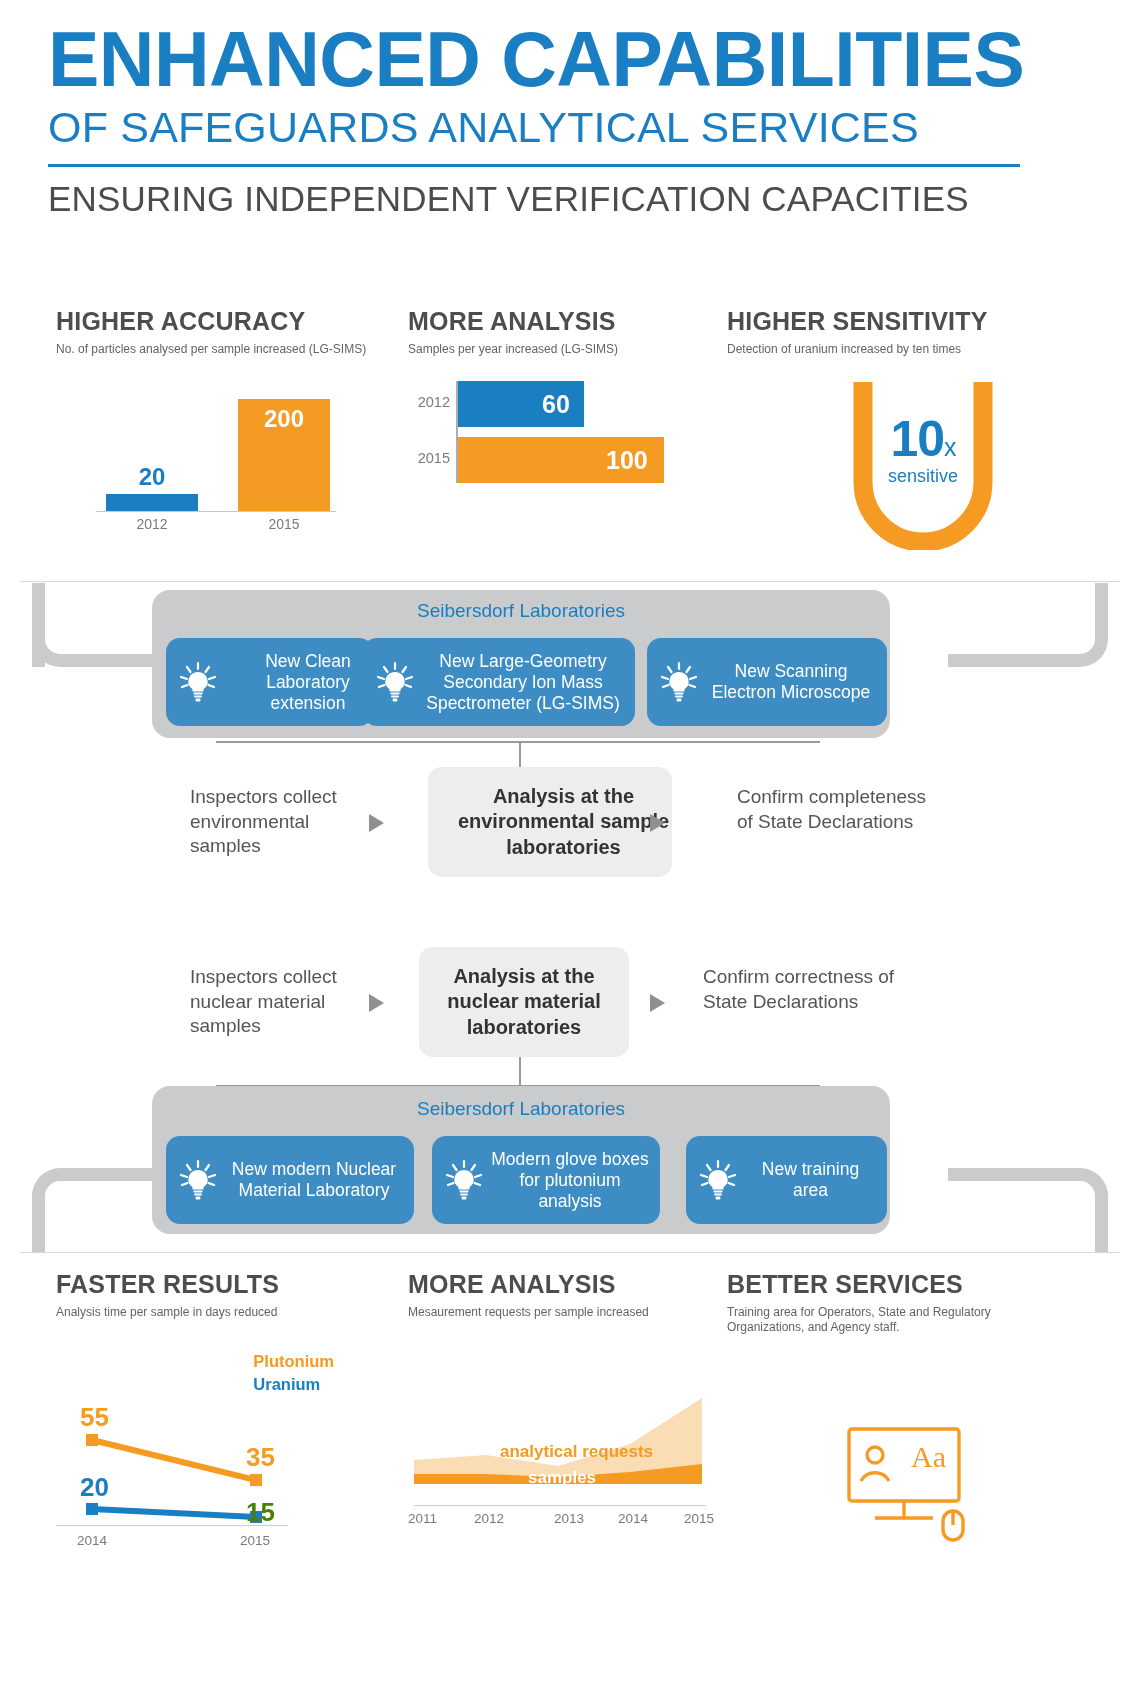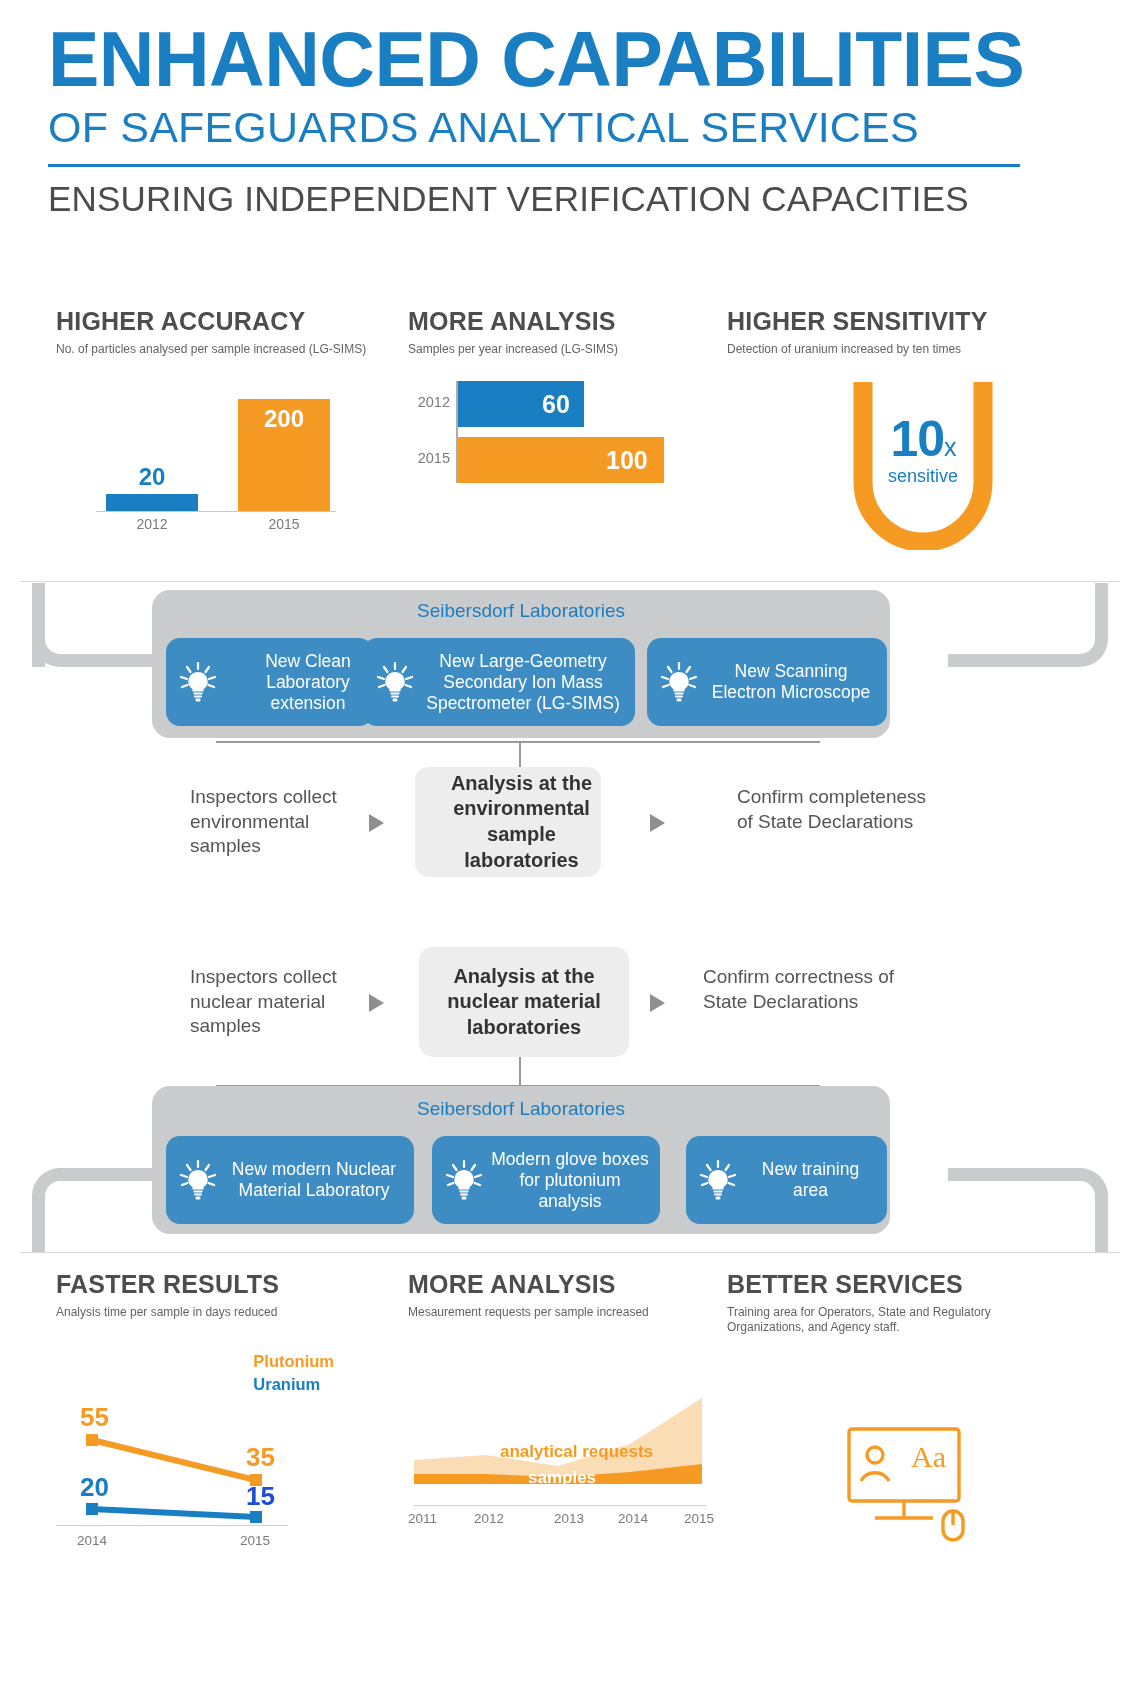--- a/index.html
+++ b/index.html
@@ -276,21 +276,21 @@
         <rect x="20" y="37.4" width="8" height="2" rx="1" fill="#ffffff"></rect>
         <rect x="21.6" y="40.4" width="4.8" height="3" rx="1.2" fill="#ffffff"></rect>
       </svg>
     </span>
     <span class="ptxt">New Large-Geometry Secondary Ion Mass Spectrometer (LG-SIMS)</span>
   </div>
 
   <div class="stemline" style="left:216px; top:741px; width:604px; height:2px;"></div>
   <div class="stemline" style="left:519px; top:741px; width:2px; height:30px;"></div>
 
-  <div class="flowbox" style="left:415px; top:767px; width:186px; height:110px;padding-left:27px;">
+  <div class="flowbox" style="left:428px; top:767px; width:244px; height:110px;padding-left:27px;">
     <span>Analysis at the environmental sample laboratories</span>
   </div>
   <div class="flowtxt" style="left:190px; top:785px; width:180px; text-align:left;">Inspectors collect environmental samples</div>
   <div class="arrow" style="left:369px; top:814px;"></div>
   <div class="flowtxt" style="left:737px; top:785px; width:200px; text-align:left;">Confirm completeness of State Declarations</div>
   <div class="arrow" style="left:650px; top:814px;"></div>
 
   <div class="flowbox" style="left:419px; top:947px; width:210px; height:110px;">
     <span>Analysis at the nuclear material laboratories</span>
   </div>
@@ -395,21 +395,21 @@
         <rect x="194" y="84" width="12" height="12" fill="#f59a23"></rect>
 
         <line x1="36" y1="119" x2="200" y2="127" stroke="#1a7ec2" stroke-width="6"></line>
         <rect x="30" y="113" width="12" height="12" fill="#1a7ec2"></rect>
         <rect x="194" y="121" width="12" height="12" fill="#1a7ec2"></rect>
       </svg>
       <div class="lc-axis"></div>
       <div class="lc-val" style="left:24px; top:12px; color:#f59a23;">55</div>
       <div class="lc-val" style="left:190px; top:52px; color:#f59a23;">35</div>
       <div class="lc-val" style="left:24px; top:82px; color:#1a7ec2;">20</div>
-      <div class="lc-val" style="left:190px; top:91px; color:#1d4ed8;">15</div>
+      <div class="lc-val" style="left:190px; top:107px; color:#4d7c0f;">15</div>
       <div class="lc-lbl" style="left:21px;">2014</div>
       <div class="lc-lbl" style="left:184px;">2015</div>
     </div>
   </div>
 
   <div class="blk" id="blk-more2">
     <div class="stat-title">MORE ANALYSIS</div>
     <div class="stat-sub">Mesaurement requests per sample increased</div>
 
     <div class="areachart">

